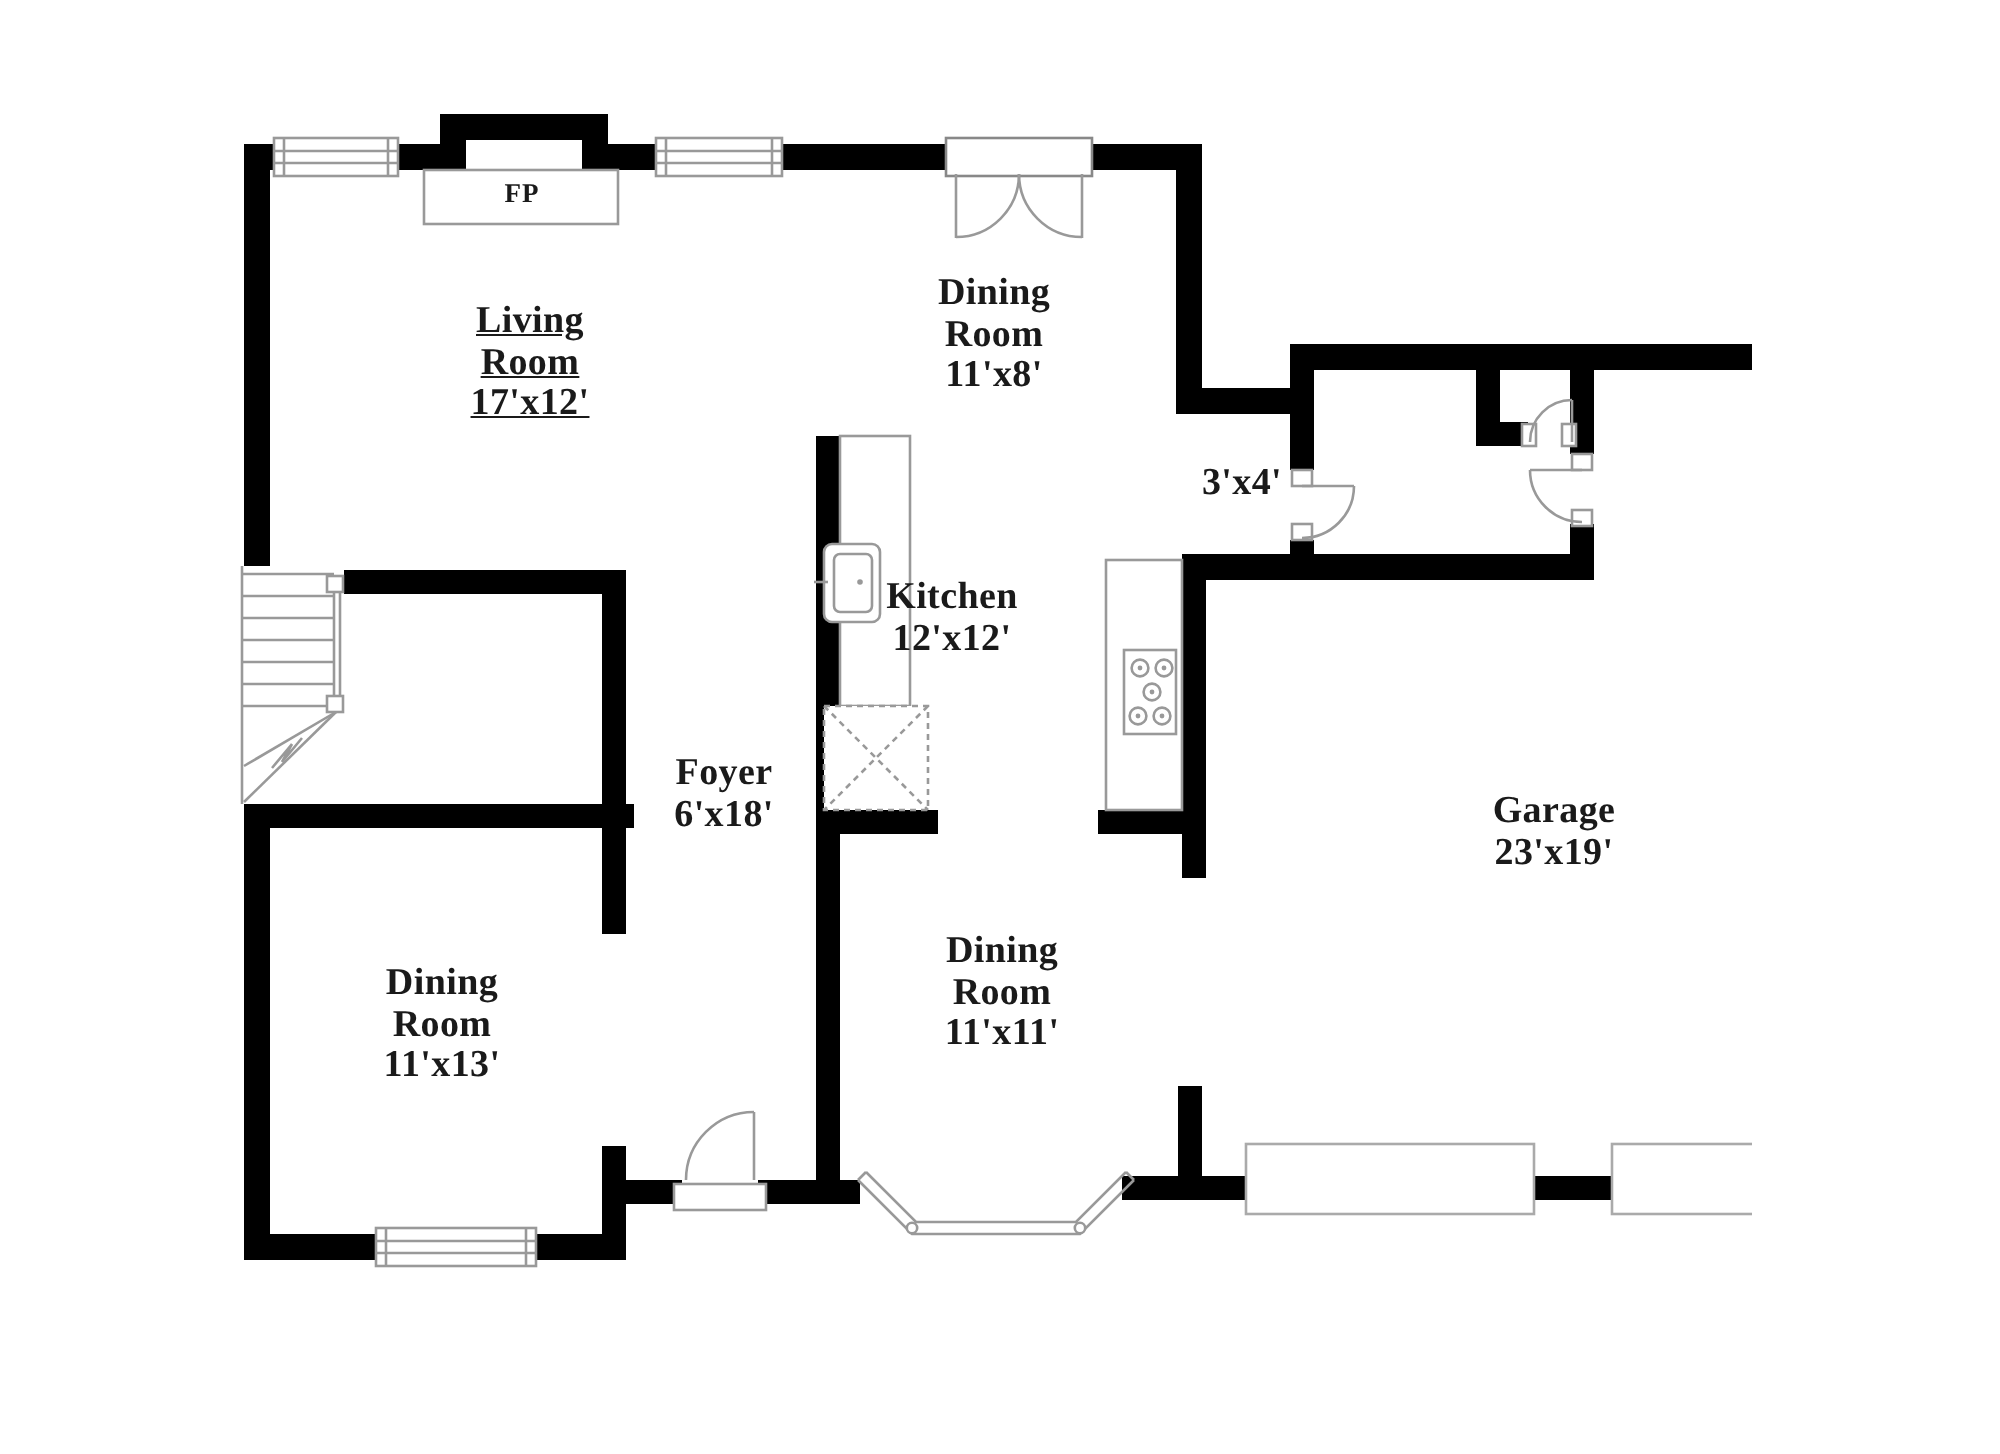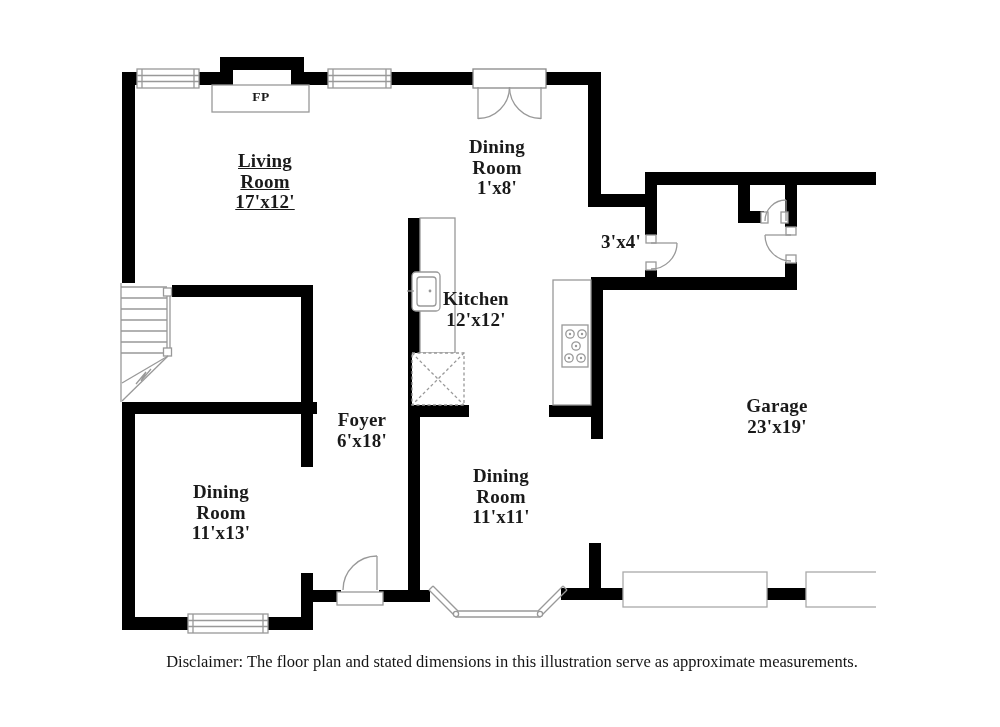--- a/index.html
+++ b/index.html
@@ -205,37 +205,37 @@
 
   <div class="room-label" style="left:265px;top:151px;text-decoration:underline;">
     <span>Living</span>
     <span>Room</span>
     <span>17'x12'</span>
   </div>
 
   <div class="room-label" style="left:497px;top:137px;">
     <span>Dining</span>
     <span>Room</span>
-    <span>1'x8'</span>
+    <span>11'x8'</span>
   </div>
 
   <div class="room-label" style="left:621px;top:232px;">
     <span>3'x4'</span>
   </div>
 
   <div class="room-label" style="left:910px;top:225px;">
     <span>10'x6'</span>
   </div>
 
   <div class="room-label" style="left:476px;top:289px;">
     <span>Kitchen</span>
     <span>12'x12'</span>
   </div>
 
-  <div class="room-label" style="left:362px;top:377px;margin-top:33px;">
+  <div class="room-label" style="left:362px;top:377px;">
     <span>Foyer</span>
     <span>6'x18'</span>
   </div>
 
   <div class="room-label" style="left:777px;top:396px;">
     <span>Garage</span>
     <span>23'x19'</span>
   </div>
 
   <div class="room-label" style="left:221px;top:482px;">
@@ -244,16 +244,15 @@
     <span>11'x13'</span>
   </div>
 
   <div class="room-label" style="left:501px;top:466px;">
     <span>Dining</span>
     <span>Room</span>
     <span>11'x11'</span>
   </div>
 
   <div class="disclaimer">
-    <div>Disclaimer: The floor plan and stated dimensions in this illustration serve as approximate measurements.</div>
   </div>
 
 </div>
 
 </body></html>

